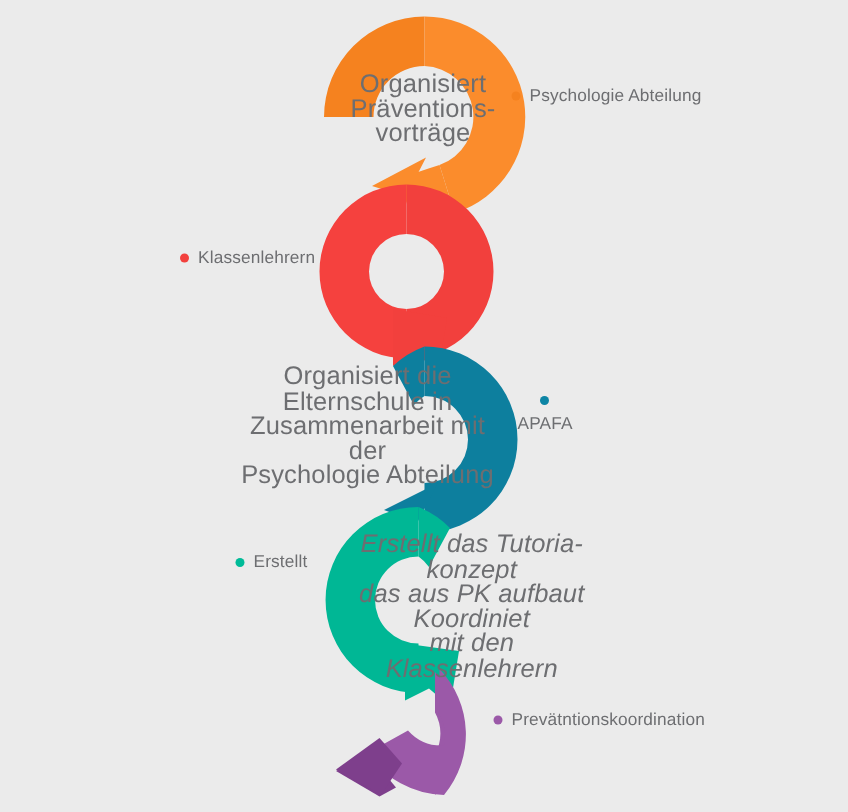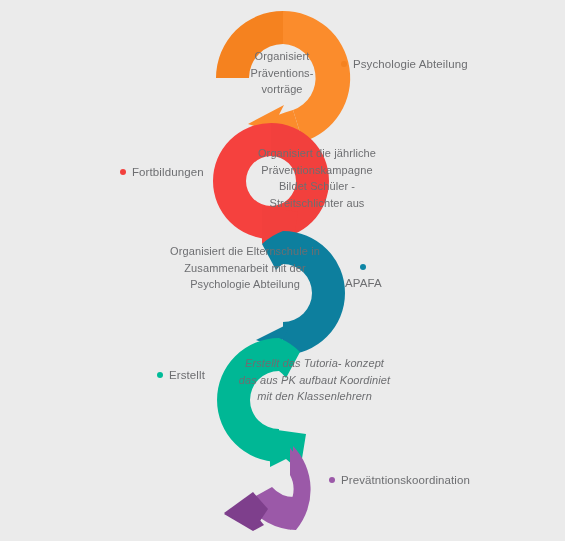--- a/index.html
+++ b/index.html
@@ -15,21 +15,21 @@
     width:565px;height:541px;
   }
   #flow-svg{
     position:absolute;left:0;top:0;
     width:565px;height:541px;
   }
   .step-text{
     position:absolute;
     text-align:center;
     color:#6d6e71;
-    font-size:11px;
+    font-size:17px;
     line-height:16.5px;
     letter-spacing:.1px;
     white-space:pre-line;
     pointer-events:none;
   }
   .legend{
     position:absolute;
     display:flex;
     align-items:center;
     gap:6px;
@@ -133,42 +133,38 @@
                A 30 30 0 0 0 293 476 Z"></path>
       <path fill="#7e3f8c" d="M 245 502 L 224 514 L 253 531 L 264 525 Z"></path>
       <path fill="#7e3f8c" d="M 253 492 L 224 513 L 254 530 L 268 509 Z"></path>
     </g>
   </svg>
 
   <div class="step-text" style="left:233px;top:48px;width:98px;">Organisiert
 Präventions-
 vorträge</div>
 
-  <div class="step-text" style="left:232px;top:145px;width:170px;">Organisiert die jährliche
-Präventionskampagne
-Bildet Schüler -
-Streitschlichter aus</div>
 
   <div class="step-text" style="left:155px;top:243px;width:180px;">Organisiert die Elternschule in
 Zusammenarbeit mit der
 Psychologie Abteilung</div>
 
   <div class="step-text" style="left:232px;top:355px;width:165px;font-style:italic;">Erstellt das Tutoria-  konzept
 das aus PK aufbaut  Koordiniet
 mit den Klassenlehrern</div>
 
 
   <div class="legend" style="left:341px;top:57px;">
     <span class="dot" style="background:#f5821f"></span>
     <span class="lbl">Psychologie Abteilung</span>
   </div>
 
   <div class="legend" style="left:120px;top:165px;">
     <span class="dot" style="background:#f2403d"></span>
-    <span class="lbl">Fortbildungen</span>
+    <span class="lbl">Klassenlehrern</span>
   </div>
 
   <div class="legend" style="left:345px;top:264px;flex-direction:column;">
     <span class="dot" style="background:#0d85a5"></span>
     <span class="lbl">APAFA</span>
   </div>
 
   <div class="legend" style="left:157px;top:368px;">
     <span class="dot" style="background:#00bb98"></span>
     <span class="lbl">Erstellt</span>

